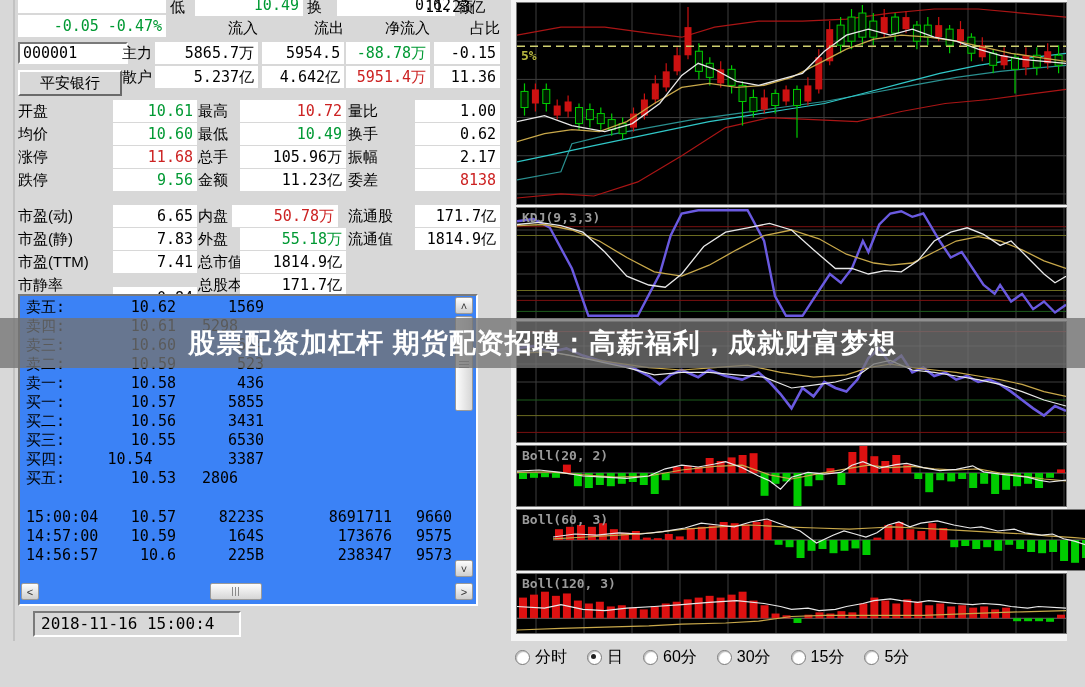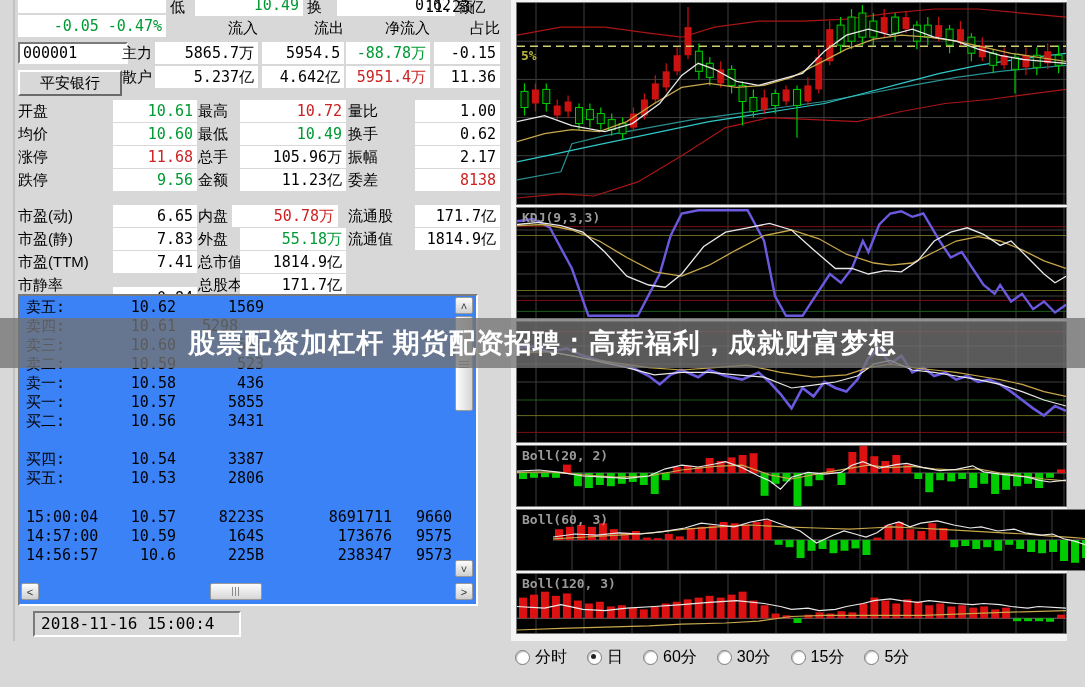--- a/index.html
+++ b/index.html
@@ -131,22 +131,23 @@
       <div class="abs box c-k" style="left: 240px; top: 274px; width: 106px;">171.7亿</div>
     </div>
   <div class="abs sunken" id="orderbook">
       <div class="ob-row" style="top: 2px; width: 430px;"><span style="display: inline-block; width: 58px; text-align: left;">卖五:</span><span style="display: inline-block; width: 92px; text-align: right;">10.62</span><span style="display: inline-block; width: 88px; text-align: right;">1569</span></div>
       <div class="ob-row" style="top: 21px; width: 430px;"><span style="display: inline-block; width: 58px; text-align: left;">卖四:</span><span style="display: inline-block; width: 92px; text-align: right;">10.61</span><span style="display: inline-block; width: 88px; text-align: center;">5298</span></div>
       <div class="ob-row" style="top: 40px; width: 430px;"><span style="display: inline-block; width: 58px; text-align: left;">卖三:</span><span style="display: inline-block; width: 92px; text-align: right;">10.60</span><span style="display: inline-block; width: 88px; text-align: right;">604</span></div>
       <div class="ob-row" style="top: 59px; width: 430px;"><span style="display: inline-block; width: 58px; text-align: left;">卖二:</span><span style="display: inline-block; width: 92px; text-align: right;">10.59</span><span style="display: inline-block; width: 88px; text-align: right;">523</span></div>
       <div class="ob-row" style="top: 78px; width: 430px;"><span style="display: inline-block; width: 58px; text-align: left;">卖一:</span><span style="display: inline-block; width: 92px; text-align: right;">10.58</span><span style="display: inline-block; width: 88px; text-align: right;">436</span></div>
       <div class="ob-row" style="top: 97px; width: 430px;"><span style="display: inline-block; width: 58px; text-align: left;">买一:</span><span style="display: inline-block; width: 92px; text-align: right;">10.57</span><span style="display: inline-block; width: 88px; text-align: right;">5855</span></div>
       <div class="ob-row" style="top: 116px; width: 430px;"><span style="display: inline-block; width: 58px; text-align: left;">买二:</span><span style="display: inline-block; width: 92px; text-align: right;">10.56</span><span style="display: inline-block; width: 88px; text-align: right;">3431</span></div>
-      <div class="ob-row" style="top: 154px; width: 430px;"><span style="display: inline-block; width: 58px; text-align: left;">买四:</span><span style="display: inline-block; width: 92px; text-align: right;">10.54</span><span style="display: inline-block; width: 88px; text-align: right;">3387</span></div>
-      <div class="ob-row" style="top: 173px; width: 430px;"><span style="display: inline-block; width: 58px; text-align: left;">买五:</span><span style="display: inline-block; width: 92px; text-align: right;">10.53</span><span style="display: inline-block; width: 88px; text-align: right;">2806</span></div>
+      <div class="ob-row" style="top: 135px; width: 430px;"><span style="display: inline-block; width: 58px; text-align: left;">买三:</span><span style="display: inline-block; width: 92px; text-align: right;">10.55</span><span style="display: inline-block; width: 88px; text-align: right;">6530</span></div>
+      <div class="ob-row" style="top: 154px; width: 430px;"><span style="display: inline-block; width: 58px; text-align: left;">买四:</span><span style="display: inline-block; width: 92px; text-align: center;">10.54</span><span style="display: inline-block; width: 88px; text-align: right;">3387</span></div>
+      <div class="ob-row" style="top: 173px; width: 430px;"><span style="display: inline-block; width: 58px; text-align: left;">买五:</span><span style="display: inline-block; width: 92px; text-align: right;">10.53</span><span style="display: inline-block; width: 88px; text-align: center;">2806</span></div>
       <div class="ob-row" style="top: 212px; width: 430px;"><span style="display: inline-block; width: 58px; text-align: left;">15:00:04</span><span style="display: inline-block; width: 92px; text-align: right;">10.57</span><span style="display: inline-block; width: 88px; text-align: right;">8223S</span><span style="display: inline-block; width: 128px; text-align: right;">8691711</span><span style="display: inline-block; width: 60px; text-align: right;">9660</span></div>
       <div class="ob-row" style="top: 231px; width: 430px;"><span style="display: inline-block; width: 58px; text-align: left;">14:57:00</span><span style="display: inline-block; width: 92px; text-align: right;">10.59</span><span style="display: inline-block; width: 88px; text-align: right;">164S</span><span style="display: inline-block; width: 128px; text-align: right;">173676</span><span style="display: inline-block; width: 60px; text-align: right;">9575</span></div>
       <div class="ob-row" style="top: 250px; width: 430px;"><span style="display: inline-block; width: 58px; text-align: left;">14:56:57</span><span style="display: inline-block; width: 92px; text-align: right;">10.6</span><span style="display: inline-block; width: 88px; text-align: right;">225B</span><span style="display: inline-block; width: 128px; text-align: right;">238347</span><span style="display: inline-block; width: 60px; text-align: right;">9573</span></div>
       <div class="sb-btn" style="left: 435px; top: 1px; width: 18px; height: 17px;">˄</div>
       <div class="sb-thumb" style="left: 435px; top: 20px; width: 18px; height: 95px;">
         <div class="grip"></div>
       </div>
       <div class="sb-btn" style="left: 435px; top: 264px; width: 18px; height: 17px;">˅</div>
       <div class="sb-btn" style="left: 1px; top: 287px; width: 18px; height: 17px;">˂</div>
       <div class="sb-thumb h" style="left: 190px; top: 287px; width: 52px; height: 17px;">

